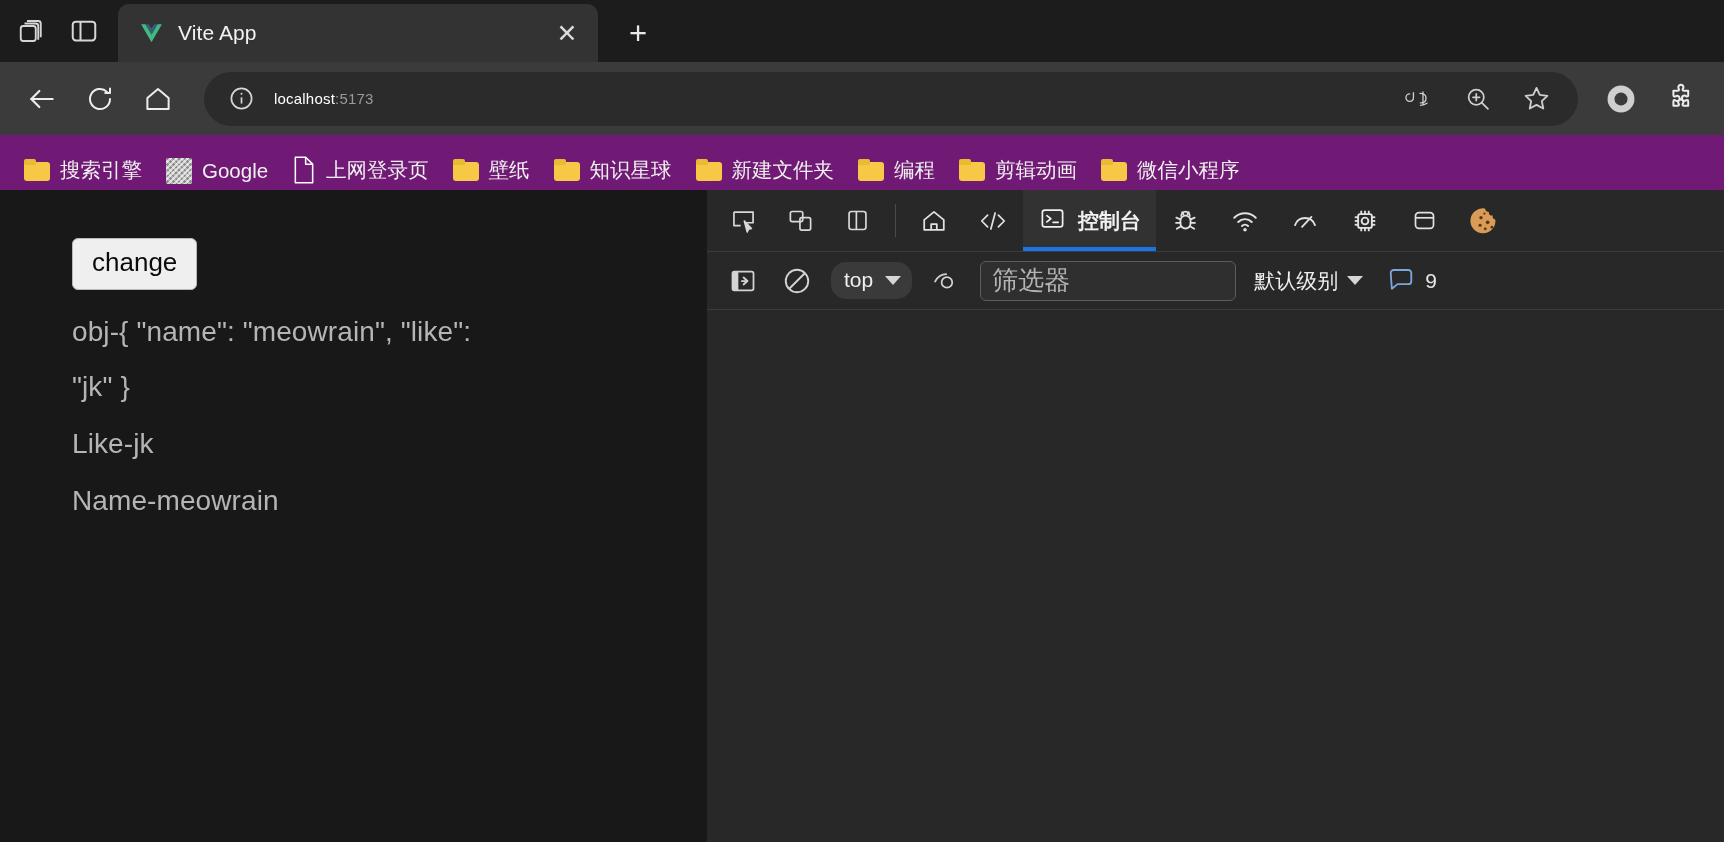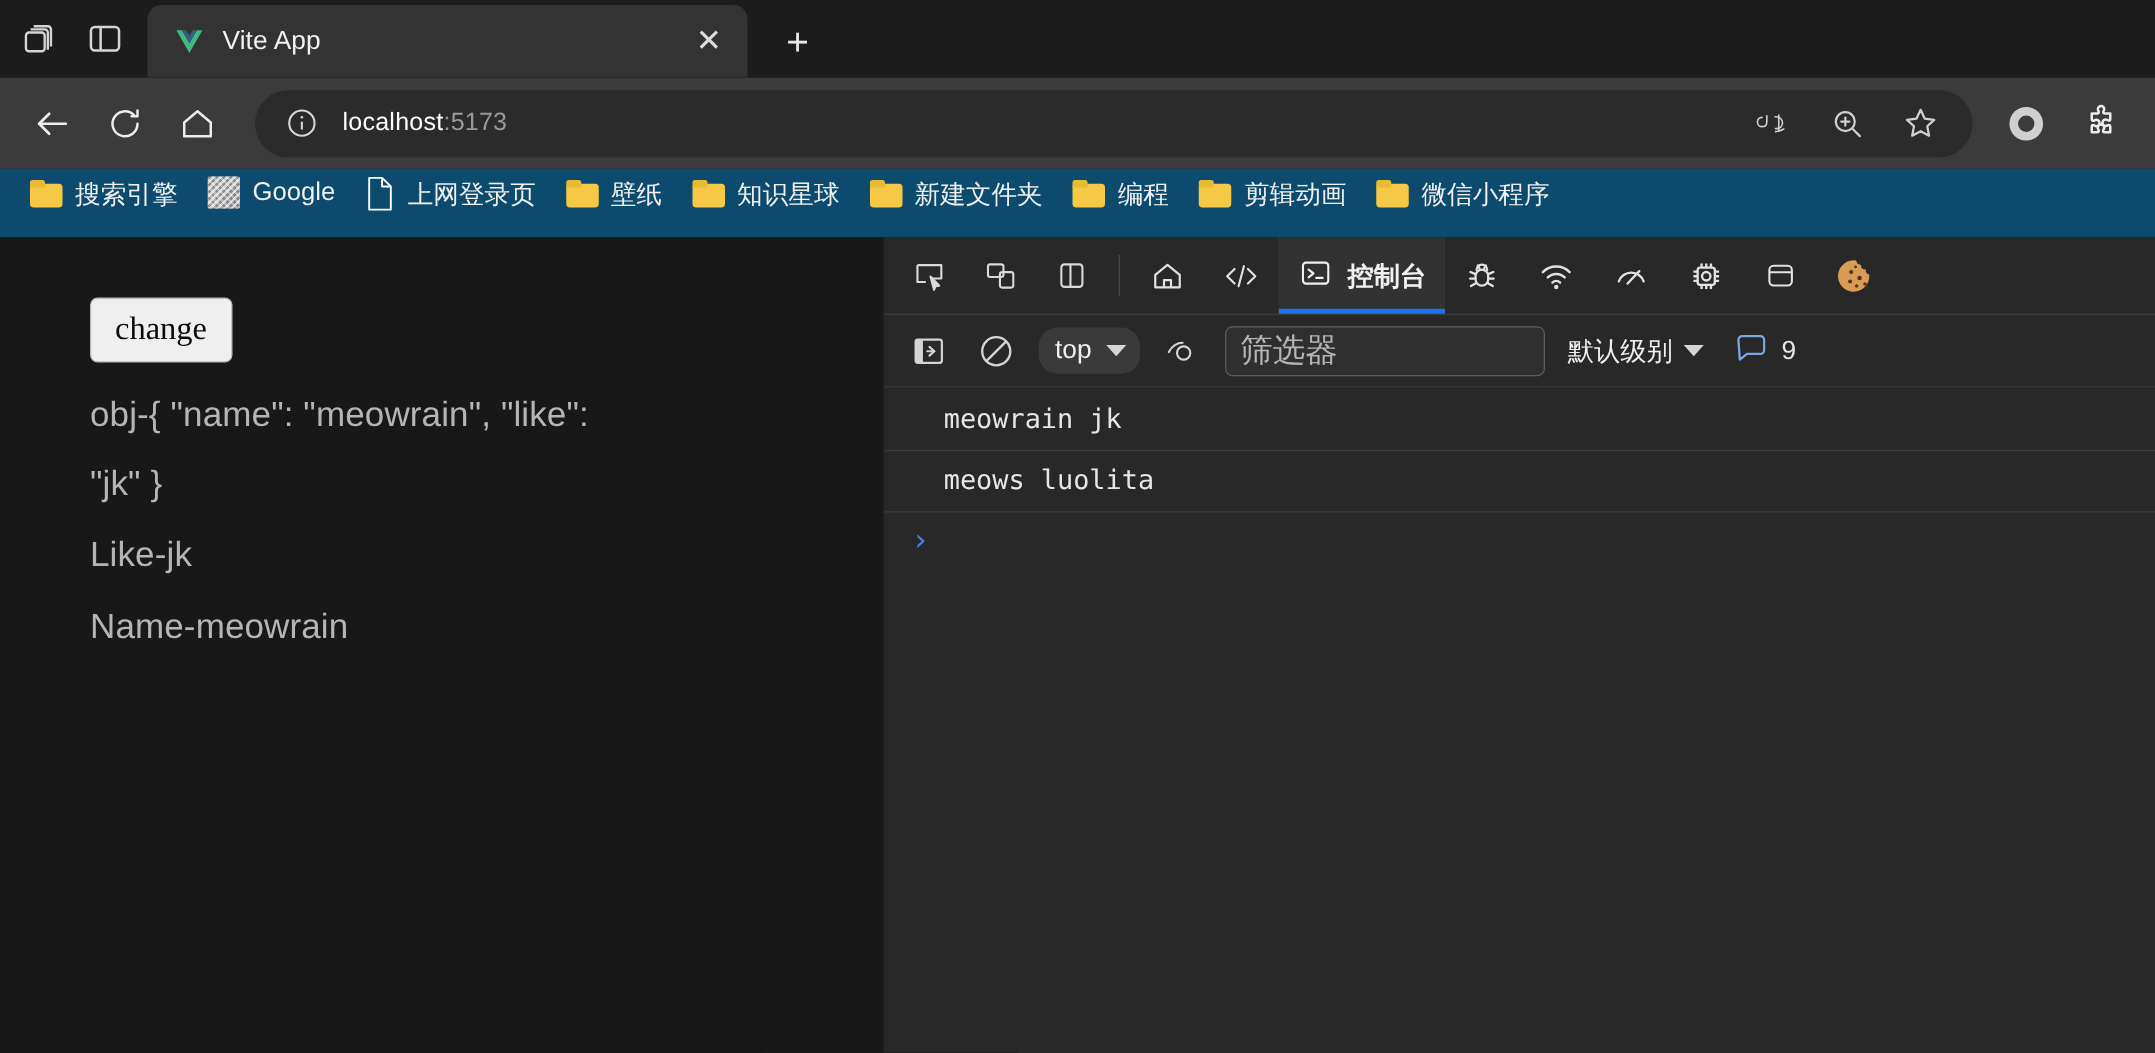--- a/index.html
+++ b/index.html
@@ -50,29 +50,29 @@
   }
   .navbtn {
     width: 56px; height: 56px; border-radius: 8px; display: flex; align-items: center;
     justify-content: center; color: #eaeaea;
   }
   .omnibox {
     flex: 1 1 auto; height: 54px; background: #2b2b2b; border-radius: 27px; margin: 0 12px 0 16px;
     display: flex; align-items: center; padding: 0 20px 0 22px; gap: 18px; min-width: 0;
   }
   .omni-info { width: 30px; height: 30px; flex: 0 0 30px; display:flex; align-items:center; justify-content:center; }
-  .omni-url { font-size: 20px; color: #ffffff; white-space: nowrap; letter-spacing: .2px; }
+  .omni-url { font-size: 15px; color: #ffffff; white-space: nowrap; letter-spacing: .2px; }
   .omni-url .port { color: #9a9a9a; }
   .omni-actions { margin-left: auto; display: flex; align-items: center; gap: 14px; flex: 0 0 auto; }
   .omni-act { width: 44px; height: 44px; display: flex; align-items: center; justify-content: center; color: #d8d8d8; }
   .navbtn-right { width: 58px; height: 58px; display: flex; align-items: center; justify-content: center; }
 
   
   .bookmarks {
-    height: 55px; flex: 0 0 55px; background: #0c4a6e; display: flex; align-items: flex-start;
+    height: 55px; flex: 0 0 55px; background: #701a75; display: flex; align-items: flex-end;
     padding: 0 14px; gap: 4px; overflow: hidden;
   }
   .bm {
     display: flex; align-items: center; gap: 10px; padding: 6px 10px; border-radius: 6px;
     white-space: nowrap; flex: 0 0 auto;
   }
   .bm-label { color: #f0f0f0; font-size: 20.5px; }
   .folder-ico { width: 26px; height: 22px; flex: 0 0 26px; position: relative; }
   .folder-ico:before {
     content:''; position:absolute; left:0; top:3px; width:26px; height:19px; border-radius:3px;
@@ -93,21 +93,21 @@
   
   .content { flex: 1 1 auto; display: flex; min-height: 0; background: #1c1c1c; }
 
   
   .viewport {
     width: 707px; flex: 0 0 707px; background: #181818; padding: 48px 0 0 72px;
     overflow: hidden;
   }
   .change-btn {
     display: inline-block; background: #efefef; color: #0b0b0b; border: 1px solid #b9b9b9;
-    border-radius: 6px; font-size: 26px; padding: 9px 19px 11px; font-family: Liberation Serif, serif;
+    border-radius: 6px; font-size: 26px; padding: 9px 19px 11px; font-family: Liberation Sans, sans-serif;
     line-height: 1.15;
   }
   .page-line {
     color: #b5b5b5; font-size: 28px; line-height: 55px; letter-spacing: .1px;
     max-width: 540px; margin-top: 2px;
   }
   .page-line.first { margin-top: 14px; }
 
   
   .devtools { flex: 1 1 auto; background: #282828; display: flex; flex-direction: column; min-width: 0; }
@@ -461,21 +461,16 @@
         <span class="msg-count">
           <span>
             <svg width="28" height="24" viewBox="0 0 24 21" fill="none" stroke="#7aa7e0" stroke-width="1.6" stroke-linejoin="round">
               <path d="M3 5.2a2.6 2.6 0 0 1 2.6-2.6h12.8A2.6 2.6 0 0 1 21 5.2v7.2a2.6 2.6 0 0 1-2.6 2.6H9l-5 4z"></path>
             </svg>
           </span>
           <span class="msg-count-num">9</span>
         </span>
       </div>
 
-      <div class="dt-console">
-        <div class="console-row">meowrain jk</div>
-        <div class="console-row">meows luolita</div>
-        <div class="console-prompt">›</div>
-      </div>
 
     </div>
   </div>
 </div>
 
 </body></html>

